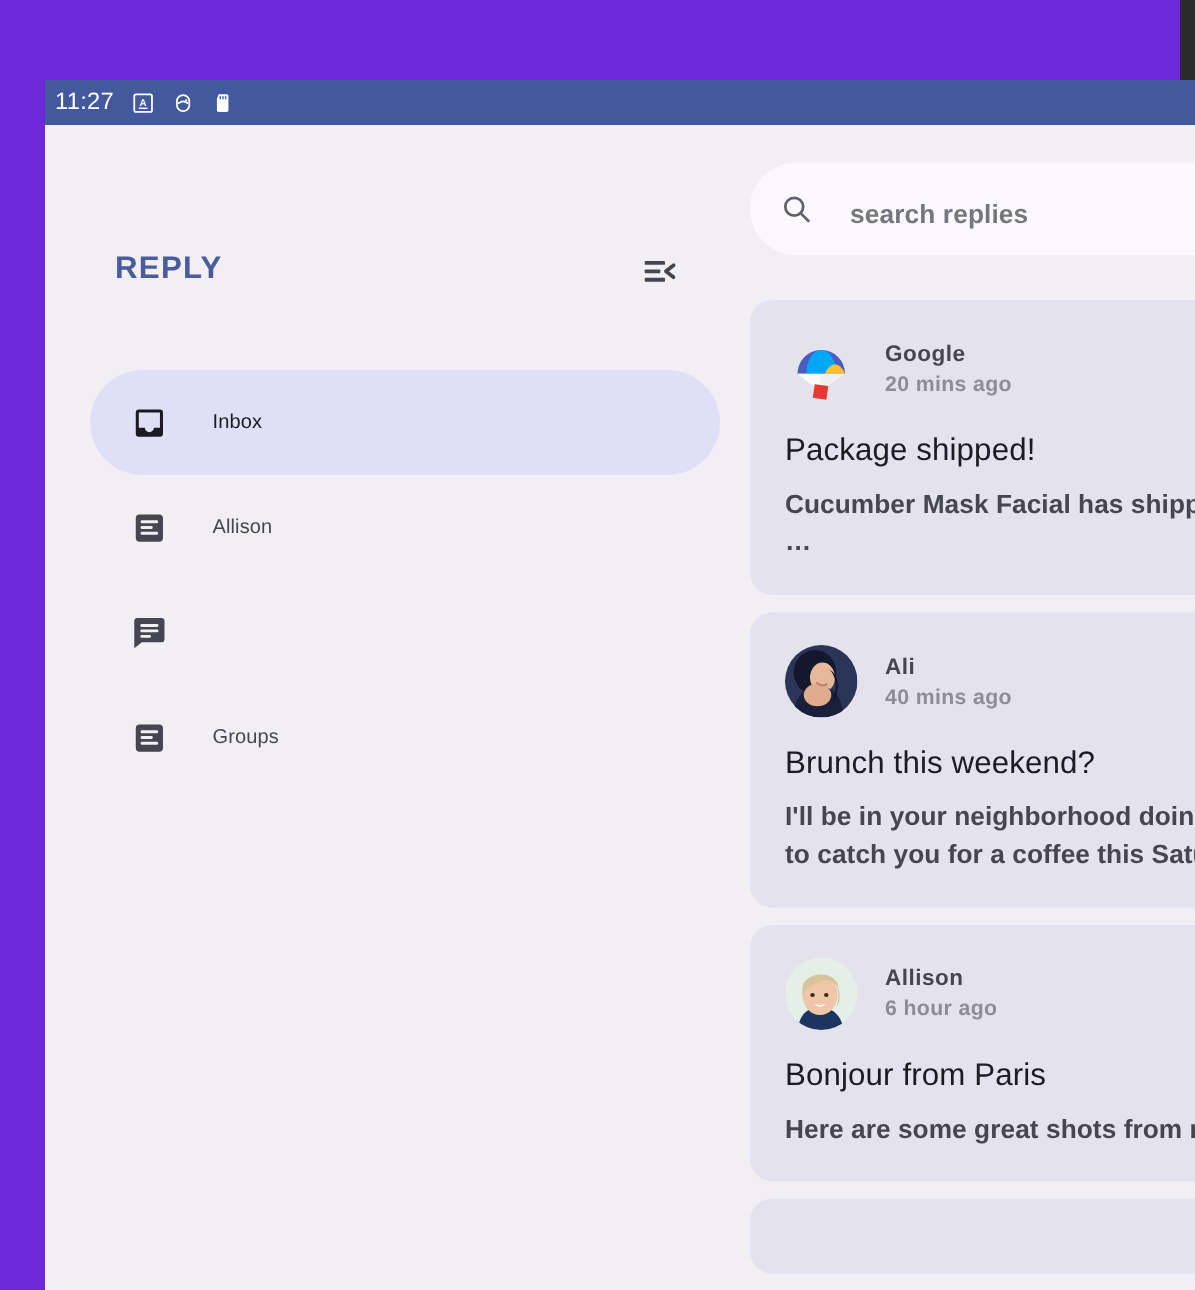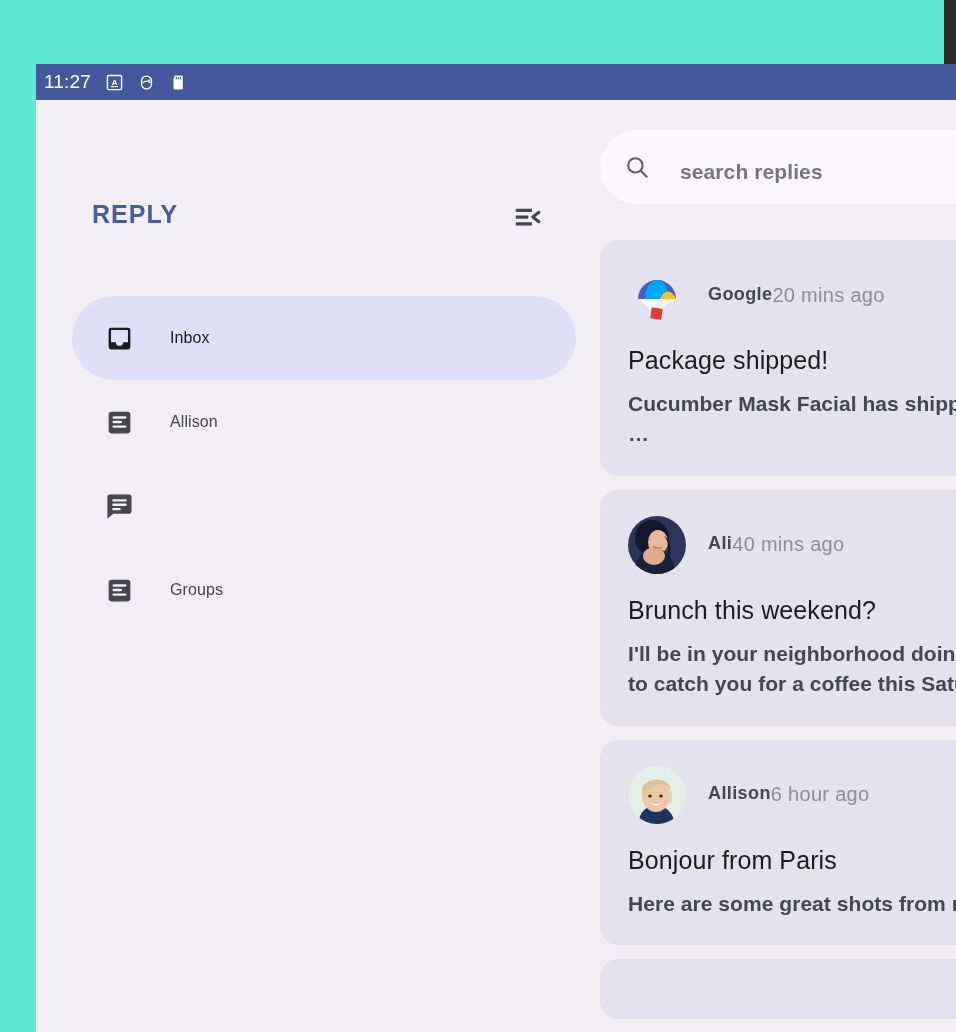--- a/index.html
+++ b/index.html
@@ -12,21 +12,21 @@
     height: 1032px;
     overflow: hidden;
     font-family: "Liberation Sans", sans-serif;
   }
 
   
   #device-frame {
     position: absolute;
     left: 0; top: 0;
     width: 944px; height: 1032px;
-    background: #5eead4;
+    background: #6d28d9;
   }
   #device-screen {
     position: absolute;
     left: 36px; top: 64px;
     width: 920px; height: 968px;
     background: #f1eff4;
     overflow: hidden;
   }
 
   
@@ -183,31 +183,31 @@
     margin-bottom: 22px;
   }
   .avatar {
     width: 58px; height: 58px;
     border-radius: 50%;
     flex: 0 0 auto;
     margin-right: 22px;
     overflow: hidden;
     position: relative;
   }
-  .sender-block { display: flex; flex-direction: row; text-align: center; }
+  .sender-block { display: flex; flex-direction: column; }
   .sender-name {
     font-size: 18px;
     font-weight: bold;
     color: #45464f;
     letter-spacing: 0.4px;
     line-height: 1.45;
   }
   .sender-time {
-    font-size: 20px;
-    font-weight: normal;
+    font-size: 17px;
+    font-weight: bold;
     color: #8c8d96;
     letter-spacing: 0.3px;
     line-height: 1.45;
   }
   .email-subject {
     font-size: 25px;
     color: #1b1b21;
     letter-spacing: 0.1px;
     margin-bottom: 14px;
     white-space: nowrap;

